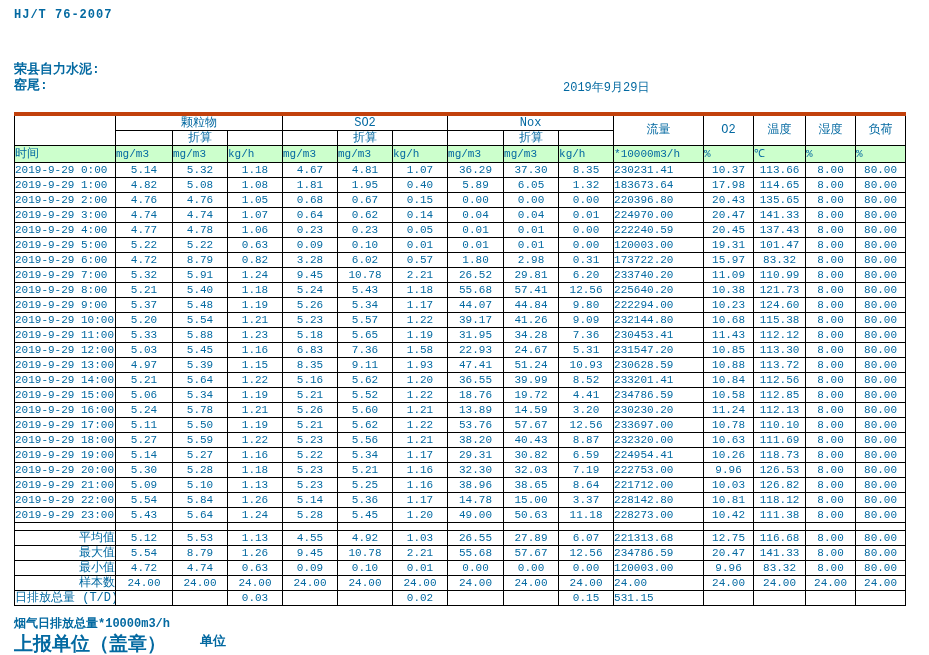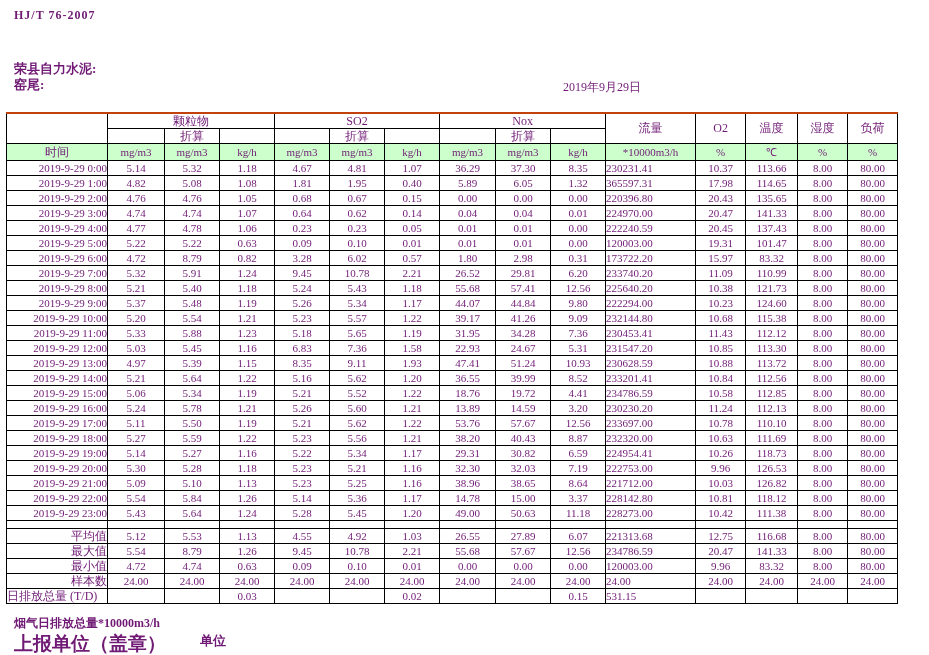--- a/index.html
+++ b/index.html
@@ -1,31 +1,31 @@
 <!DOCTYPE html>
 <html><head>
 <meta charset="utf-8">
 <style>
   html,body{margin:0;padding:0;background:#fff;}
   .page{position:relative;width:929px;height:655px;background:#ffffff;overflow:hidden;
-        font-family:Liberation Serif, serif;color:#701a75;}
+        font-family:Liberation Mono, monospace;color:#0369a1;}
   .abs{position:absolute;white-space:nowrap;}
   .std-code{left:14px;top:8px;font-size:12px;font-weight:bold;letter-spacing:1px;}
   .title{left:200px;top:22px;font-size:15px;font-weight:bold;letter-spacing:1px;}
   .company{left:14px;top:60px;font-size:13px;font-weight:bold;}
   .section{left:14px;top:76px;font-size:13px;font-weight:bold;}
   .date{left:563px;top:79px;font-size:12px;}
-  table.report{position:absolute;left:6px;top:112px;width:891px;border-collapse:collapse;
-        table-layout:fixed;font-size:11px;border-top:2px solid #c2410c;}
+  table.report{position:absolute;left:14px;top:112px;width:891px;border-collapse:collapse;
+        table-layout:fixed;font-size:11px;border-top:4px solid #c2410c;}
   table.report td{border:1px solid #000;padding:0;height:14px;line-height:13px;
         overflow:hidden;white-space:nowrap;}
   tr.hdr td{text-align:center;font-size:12px;height:14px;}
-  tr.units td{background:#ccffcc;text-align:center;font-size:11px;height:16px;}
+  tr.units td{background:#ccffcc;text-align:left;font-size:11px;height:16px;}
   tr.units td.cjk{font-size:12px;}
-  td.c-time{text-align:right;padding-right:5px;}
+  td.c-time{padding-right:5px;}
   td.c-num{text-align:center;}
   td.c-flow{text-align:left;padding-right:9px;}
   td.c-label{text-align:right;padding-right:4px;font-size:12px;}
   td.c-label-left{text-align:left;padding-left:1px;font-size:12px;}
   tr.sep-row td{height:7px;}
   .footnote{left:14px;top:615px;font-size:12px;font-weight:bold;}
   .report-unit{left:14px;top:631px;font-size:19px;font-weight:bold;}
   .unit-word{left:200px;top:632px;font-size:13px;font-weight:bold;}
 </style>
 </head>
@@ -118,21 +118,21 @@
           <td class="c-time">2019-9-29 1:00</td>
           <td class="c-num">4.82</td>
           <td class="c-num">5.08</td>
           <td class="c-num">1.08</td>
           <td class="c-num">1.81</td>
           <td class="c-num">1.95</td>
           <td class="c-num">0.40</td>
           <td class="c-num">5.89</td>
           <td class="c-num">6.05</td>
           <td class="c-num">1.32</td>
-          <td class="c-flow">365597.31</td>
+          <td class="c-flow">183673.64</td>
           <td class="c-num">17.98</td>
           <td class="c-num">114.65</td>
           <td class="c-num">8.00</td>
           <td class="c-num">80.00</td>
         </tr>
         <tr>
           <td class="c-time">2019-9-29 2:00</td>
           <td class="c-num">4.76</td>
           <td class="c-num">4.76</td>
           <td class="c-num">1.05</td>

